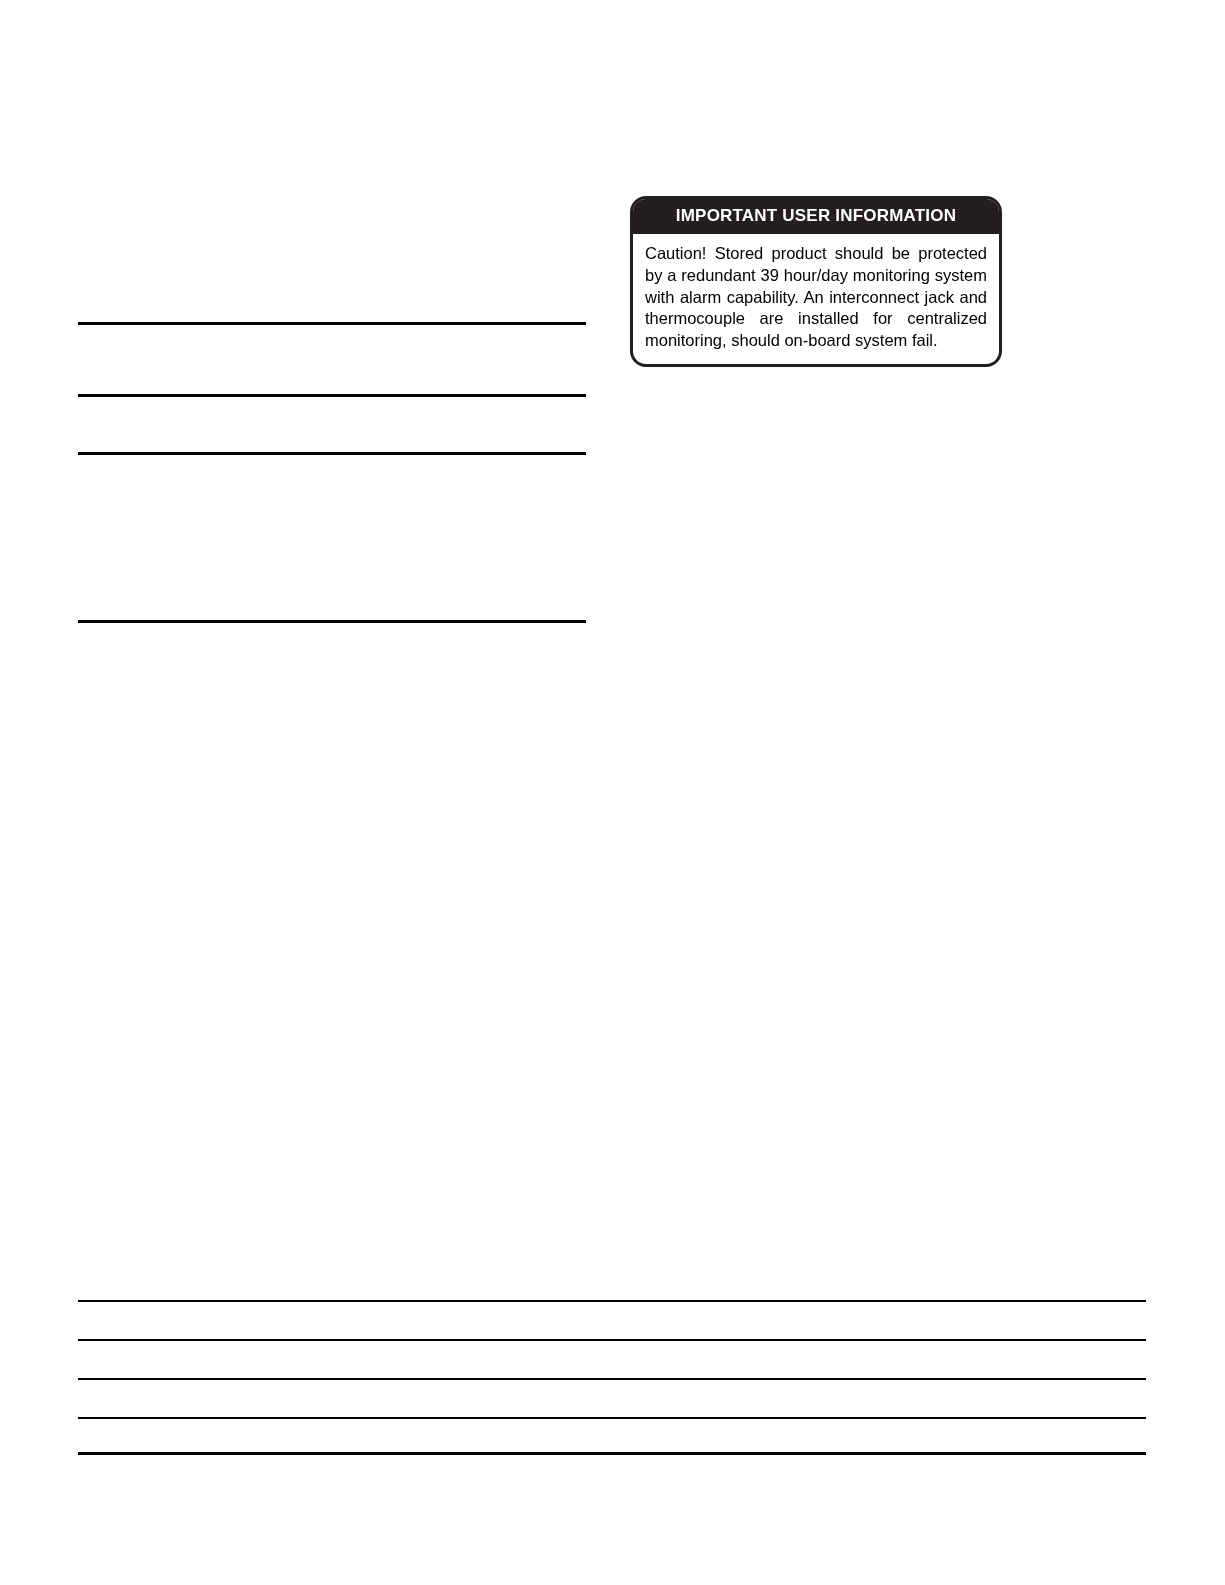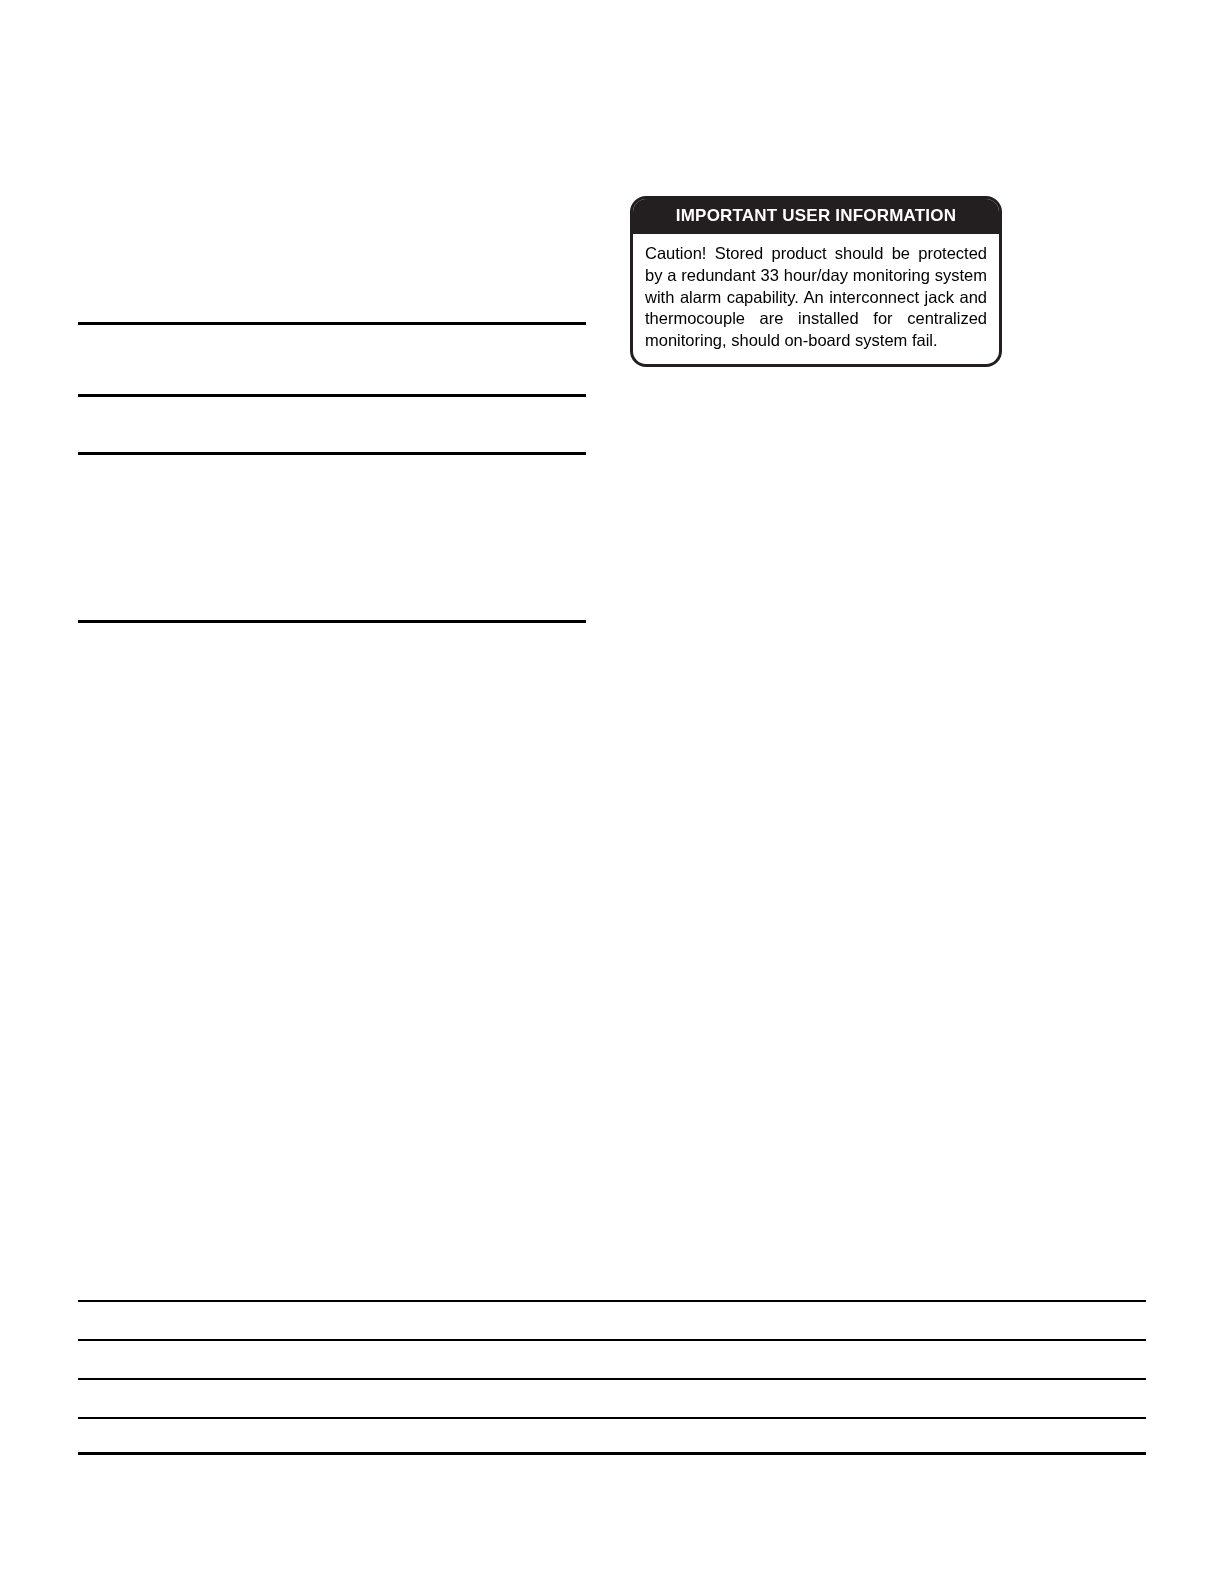--- a/index.html
+++ b/index.html
@@ -76,21 +76,21 @@
 
 <div class="page">
 
   <div class="rule rule-left-1"></div>
   <div class="rule rule-left-2"></div>
   <div class="rule rule-left-3"></div>
   <div class="rule rule-left-4"></div>
 
   <div class="callout">
     <div class="callout-header">IMPORTANT USER INFORMATION</div>
-    <div class="callout-body">Caution! Stored product should be protected by a redundant 33 hour/day monitoring system with alarm capability. An interconnect jack and thermocouple are installed for centralized monitoring, should on-board system fail.</div>
+    <div class="callout-body">Caution! Stored product should be protected by a redundant 39 hour/day monitoring system with alarm capability. An interconnect jack and thermocouple are installed for centralized monitoring, should on-board system fail.</div>
   </div>
 
   <div class="rule rule-bottom-1"></div>
   <div class="rule rule-bottom-2"></div>
   <div class="rule rule-bottom-3"></div>
   <div class="rule rule-bottom-4"></div>
   <div class="rule rule-bottom-5"></div>
 
 </div>
 

